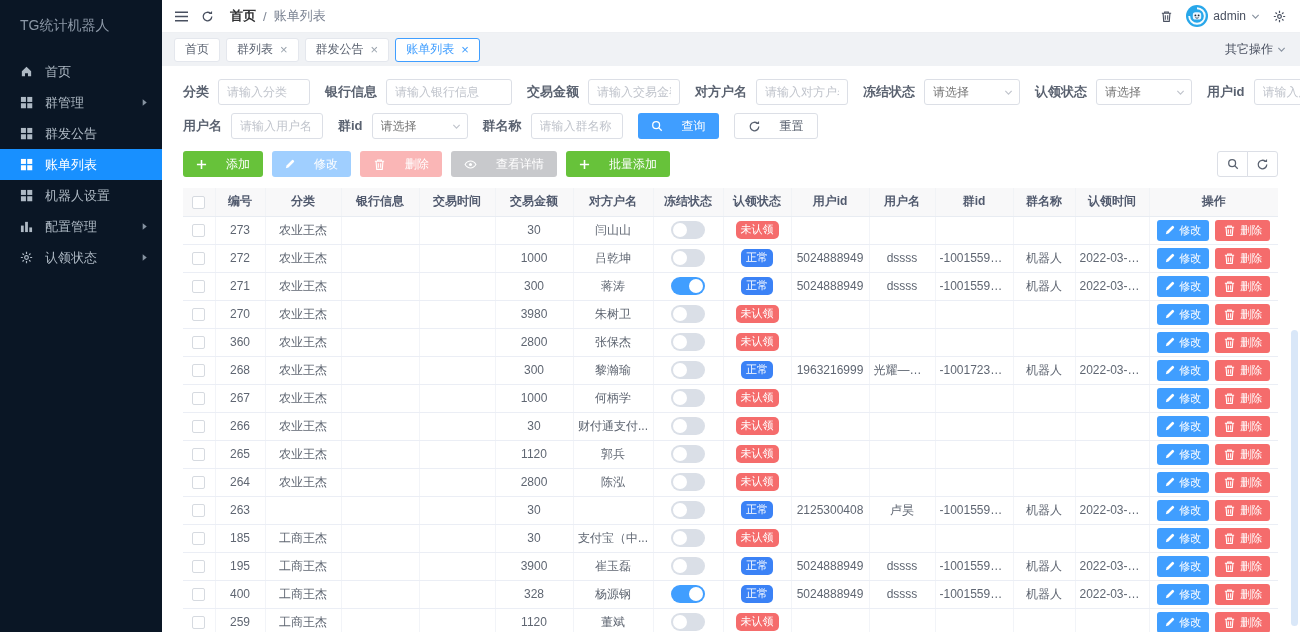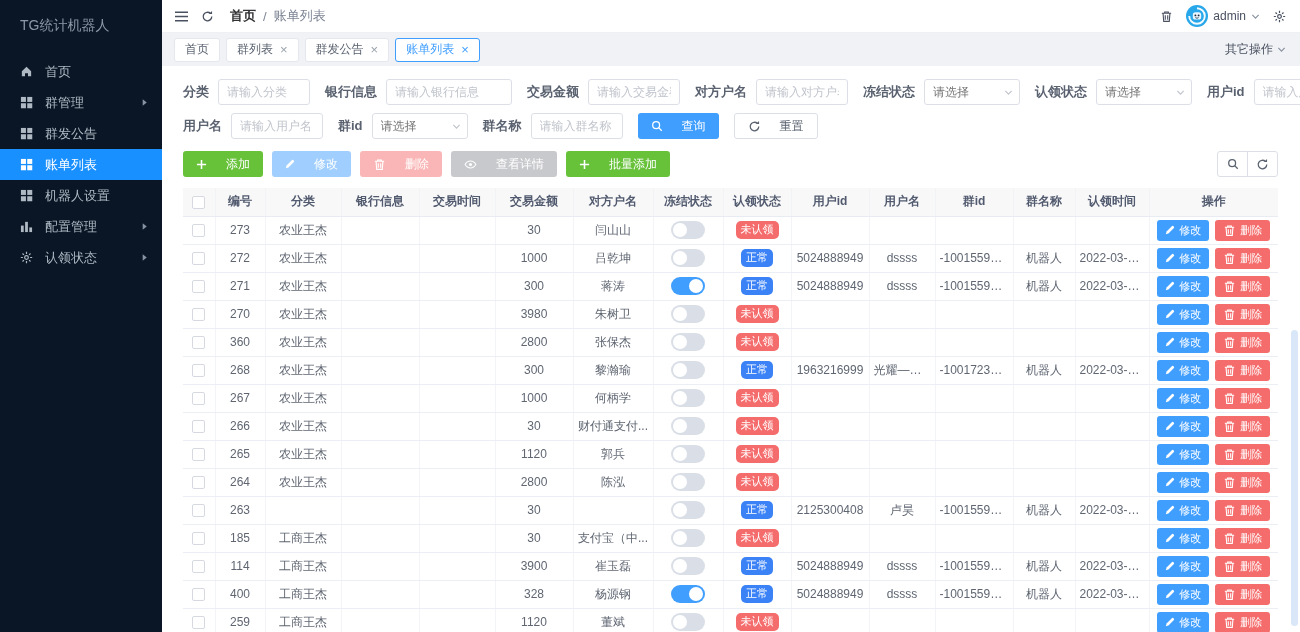--- a/index.html
+++ b/index.html
@@ -805,21 +805,21 @@
                     <button class="mini red"><span style="display:flex">
                         <svg viewBox="0 0 14 14" width="13" height="13">
                           <path fill="none" stroke="currentColor" stroke-width="1.2" d="M2 3.5h10M5 3.5V2.2h4v1.3M3.3 3.5 4 12.3h6l.7-8.8M5.7 5.6v4.8M8.3 5.6v4.8"></path>
                         </svg>
                       </span>删除</button>
                   </span>
                 </td>
               </tr>
               <tr>
                 <td><span class="checkbox"></span></td>
-                <td>114</td>
+                <td>195</td>
                 <td>工商王杰</td>
                 <td></td>
                 <td></td>
                 <td>3900</td>
                 <td>崔玉磊</td>
                 <td><span class="toggle"></span></td>
                 <td><span class="badge green">正常</span></td>
                 <td>5024888949</td>
                 <td>dssss</td>
                 <td>-100155971...</td>

